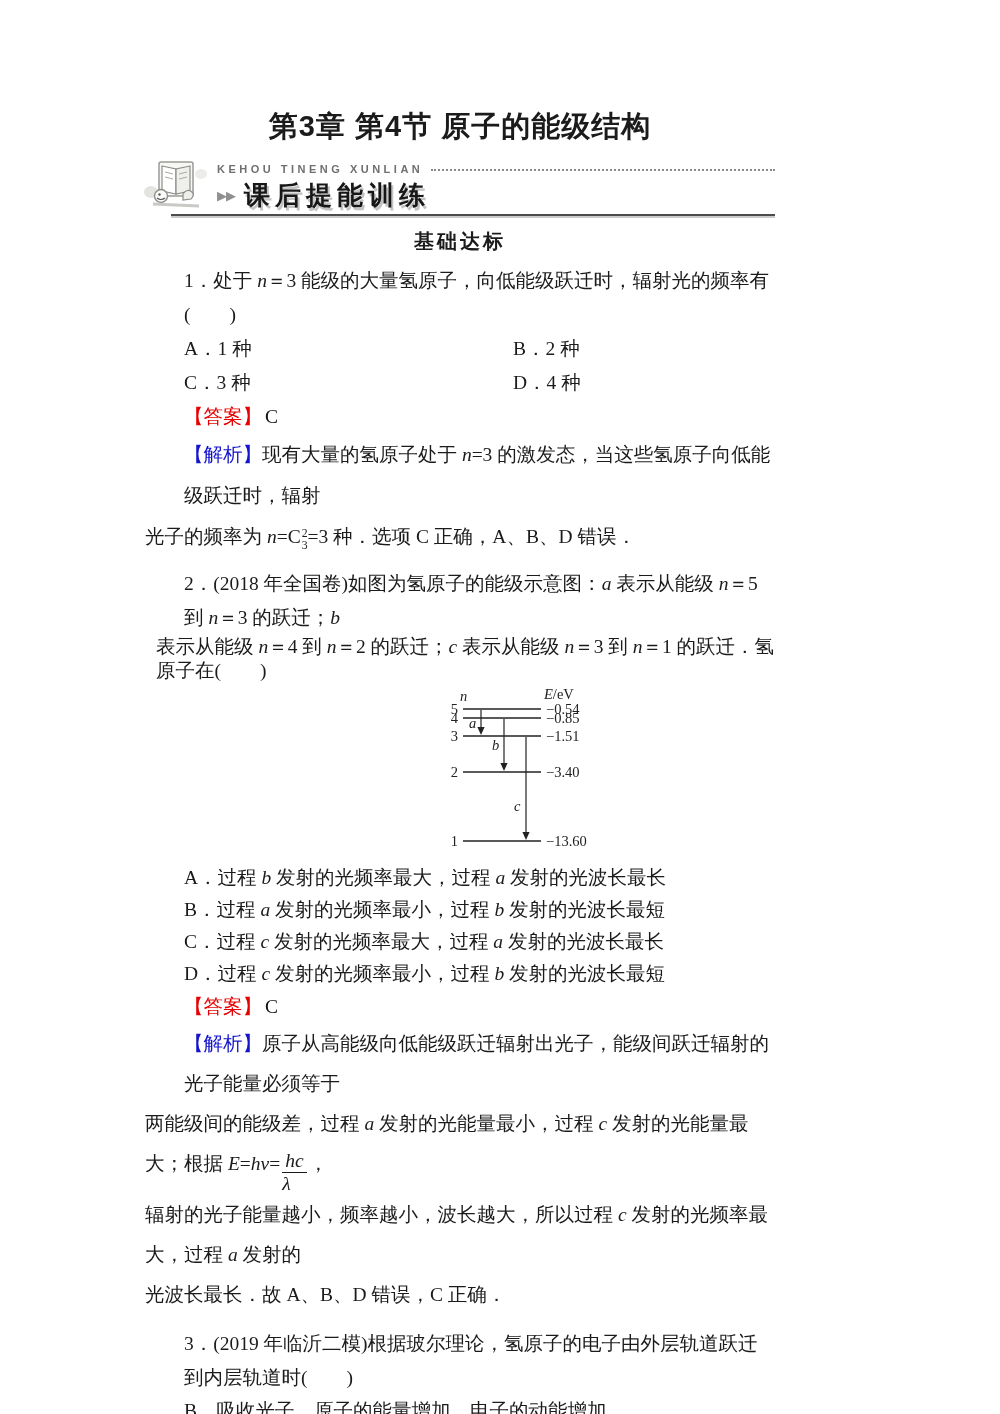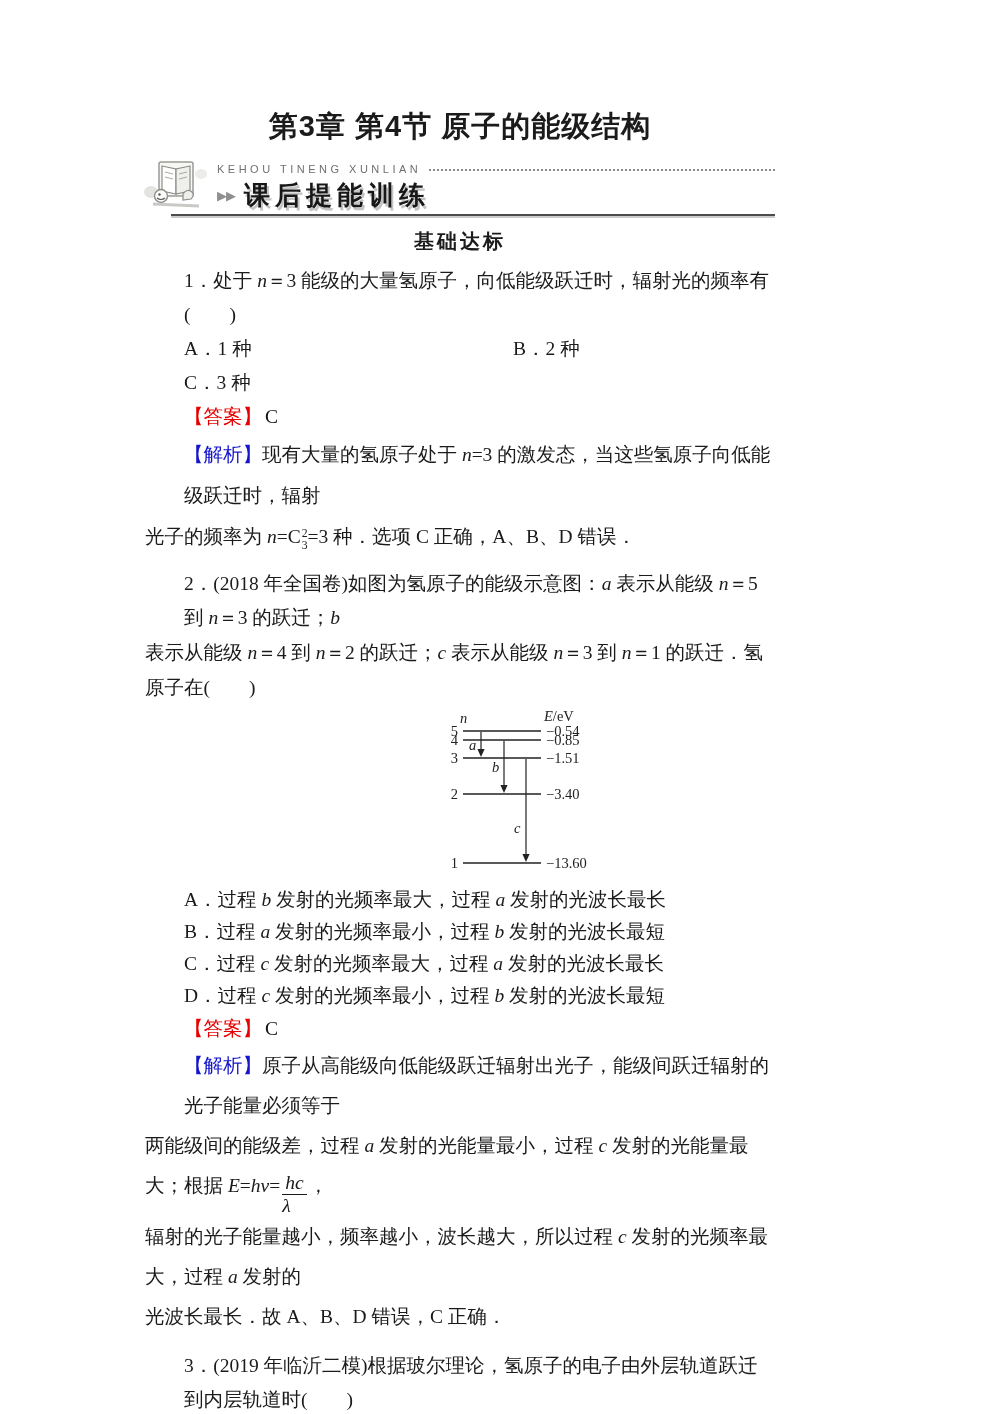--- a/index.html
+++ b/index.html
@@ -11,38 +11,38 @@
   }
   .title{
     font-family:"Liberation Sans","DejaVu Sans",sans-serif;
     font-size:29px;font-weight:bold;text-align:center;margin:0;line-height:32px;letter-spacing:1px;
   }
   
   .banner{position:relative;margin-top:18px;height:50px;}
   .banner-icon{position:absolute;left:-2px;top:-6px;width:66px;height:60px;}
   .banner-body{margin-left:72px;}
   .pinyin-row{display:flex;align-items:flex-end;height:15px;}
-  .pinyin{font-family:"Liberation Sans","DejaVu Sans",sans-serif;font-size:11px;font-weight:normal;color:#6f6f6f;letter-spacing:3.5px;white-space:nowrap;}
+  .pinyin{font-family:"Liberation Sans","DejaVu Sans",sans-serif;font-size:11px;font-weight:bold;color:#6f6f6f;letter-spacing:3.5px;white-space:nowrap;}
   .dotline{flex:1;border-bottom:2px dotted #8a8a8a;margin:0 0 4px 8px;}
   .banner-title-row{display:flex;align-items:center;margin-top:3px;}
   .arrows{color:#8f8f8f;font-size:13px;margin-right:9px;font-family:"DejaVu Sans",sans-serif;letter-spacing:-1px;}
   .banner-title{
     font-family:"Liberation Sans","DejaVu Sans",sans-serif;
     font-size:26px;font-weight:900;color:#171717;letter-spacing:5px;
     text-shadow:2px 3px 0 #c3c3c3;
   }
   .banner-rule{height:2px;background:#4c4c4c;box-shadow:0 2px 0 #cccccc;margin-left:26px;margin-top:4px;}
   
   .section-head{
     font-family:"Liberation Sans","DejaVu Sans",sans-serif;
     font-size:20px;font-weight:bold;text-align:center;margin:12px 0 0 0;letter-spacing:3px;line-height:26px;
   }
   p{margin:0;}
   .stem{line-height:34px;margin-top:10px;}
-  .stem2{line-height:35px;}
+  .stem2{line-height:24px;margin-left:11px;}
   .indent{padding-left:39px;}
   .opts-grid2{display:grid;grid-template-columns:329px auto;padding-left:39px;line-height:34px;}
   .opts-list .opt{display:block;padding-left:39px;line-height:32px;}
   .opts-list.tight .opt{line-height:31px;}
   .answer-line{line-height:34px;}
   .answer-label{color:#e60000;}
   .answer-value{color:#141414;padding-left:3px;}
   .analysis-label{color:#1414cc;}
   .analysis p{line-height:41px;}
   .analysis.a2 p{line-height:40px;}
@@ -93,20 +93,21 @@
   </div>
   <div class="banner-rule"></div>
 
   <h2 class="section-head">基础达标</h2>
 
   <p class="stem indent"><span>1．处于 </span><span class="it">n</span><span>＝3 能级的大量氢原子，向低能级跃迁时，辐射光的频率有(　　)</span></p>
   <div class="opts-grid2">
     <span class="opt">A．1 种</span>
     <span class="opt">B．2 种</span>
     <span class="opt">C．3 种</span>
+    <span class="opt">D．4 种</span>
   </div>
   <p class="answer-line indent">
     <span class="answer-label">【答案】</span><span class="answer-value">C</span>
   </p>
   <div class="analysis">
     <p class="indent"><span class="analysis-label">【解析】</span><span><span>现有大量的氢原子处于 </span><span class="it">n</span><span>=3 的激发态，当这些氢原子向低能级跃迁时，辐射</span></span></p>
     <p><span><span>光子的频率为 </span><span class="it">n</span><span>=</span><span>C</span><span class="comb"><span>2</span><span>3</span></span><span>=3 种．选项 C 正确，A、B、D 错误．</span></span></p>
   </div>
 
   <p class="stem indent"><span>2．(2018 年全国卷)如图为氢原子的能级示意图：</span><span class="it">a</span><span> 表示从能级 </span><span class="it">n</span><span>＝5 到 </span><span class="it">n</span><span>＝3 的跃迁；</span><span class="it">b</span></p>

